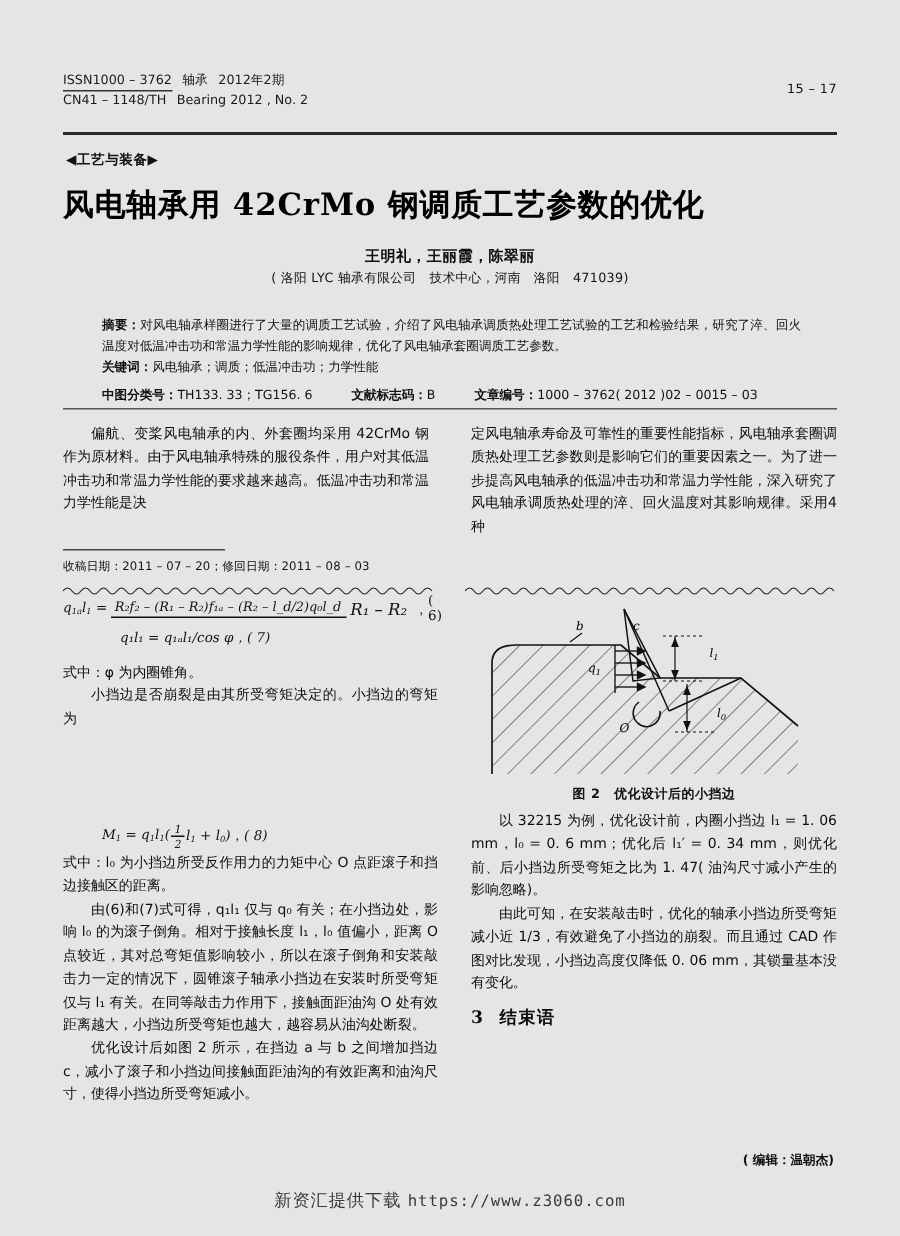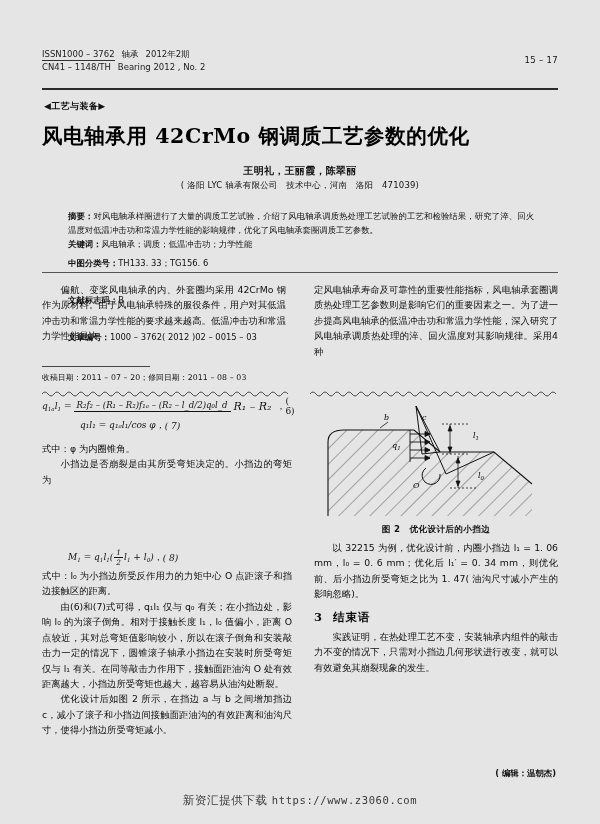--- a/index.html
+++ b/index.html
@@ -115,21 +115,20 @@
   .kw-line {
     margin-top: 1px;
   }
   .meta-line {
     position: absolute;
     left: 68px; top: 258px;
     width: 466px;
     font-size: 8.4px;
     display: flex;
     gap: 26px;
-    flex-direction: column;
   }
   .rule-thin {
     position: absolute;
     left: 42px; top: 272px;
     width: 516px;
     height: 1px;
     background: #555;
   }
   
   .col {
@@ -444,24 +443,24 @@
       <text x="155" y="42" font-size="8" font-style="italic" font-family="DejaVu Serif, serif">l<tspan font-size="5.5" dy="1.8">1</tspan></text>
       <text x="160" y="82" font-size="8" font-style="italic" font-family="DejaVu Serif, serif">l<tspan font-size="5.5" dy="1.8">0</tspan></text>
       <text x="95" y="92" font-size="8" font-style="italic" font-family="DejaVu Serif, serif">O</text>
     </svg>
   </div>
 
   <div class="fig-caption">图 2　优化设计后的小挡边</div>
 
   <div class="col col-right" style="top:540px;">
     <p class="body">以 32215 为例，优化设计前，内圈小挡边 l₁ = 1. 06 mm，l₀ = 0. 6 mm；优化后 l₁′ = 0. 34 mm，则优化前、后小挡边所受弯矩之比为 1. 47( 油沟尺寸减小产生的影响忽略)。</p>
+    <p class="body">由此可知，在安装敲击时，优化的轴承小挡边所受弯矩减小近 1/3，有效避免了小挡边的崩裂。而且通过 CAD 作图对比发现，小挡边高度仅降低 0. 06 mm，其锁量基本没有变化。</p>
     <div class="sec-head">
       <span class="num">3</span><span>结束语</span>
     </div>
-    <p class="body">实践证明，在热处理工艺不变，安装轴承内组件的敲击力不变的情况下，只需对小挡边几何形状进行改变，就可以有效避免其崩裂现象的发生。</p>
   </div>
 
   <div class="editor-line">( 编辑：温朝杰)</div>
 
   <div class="footer-wm">
     <span>新资汇提供下载</span>
     <span class="site">https://www.z3060.com</span>
   </div>
 
 </div>

